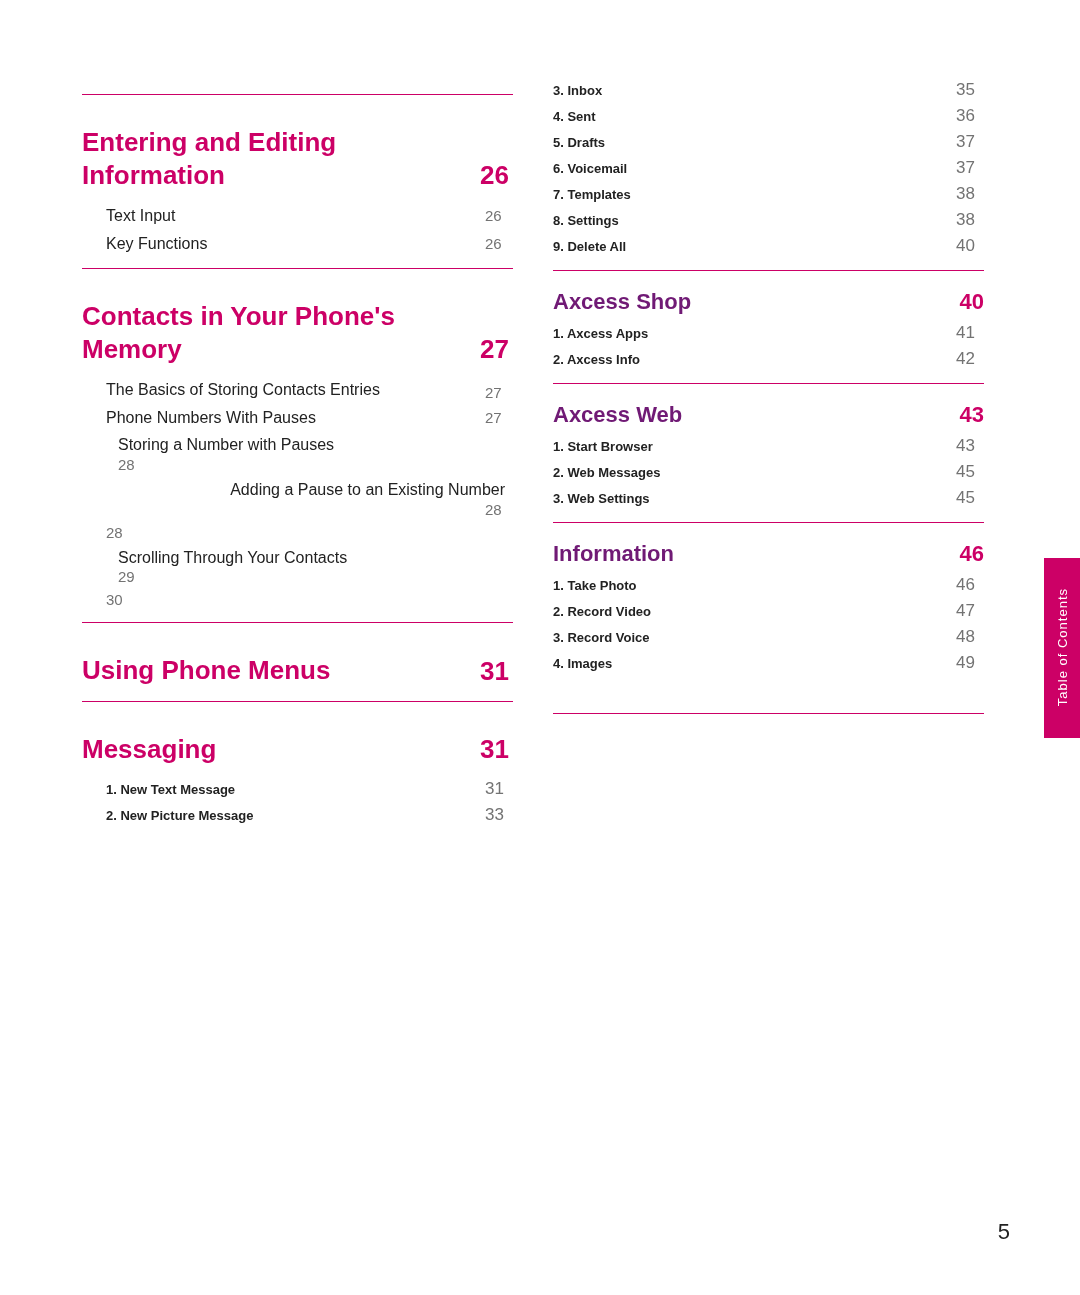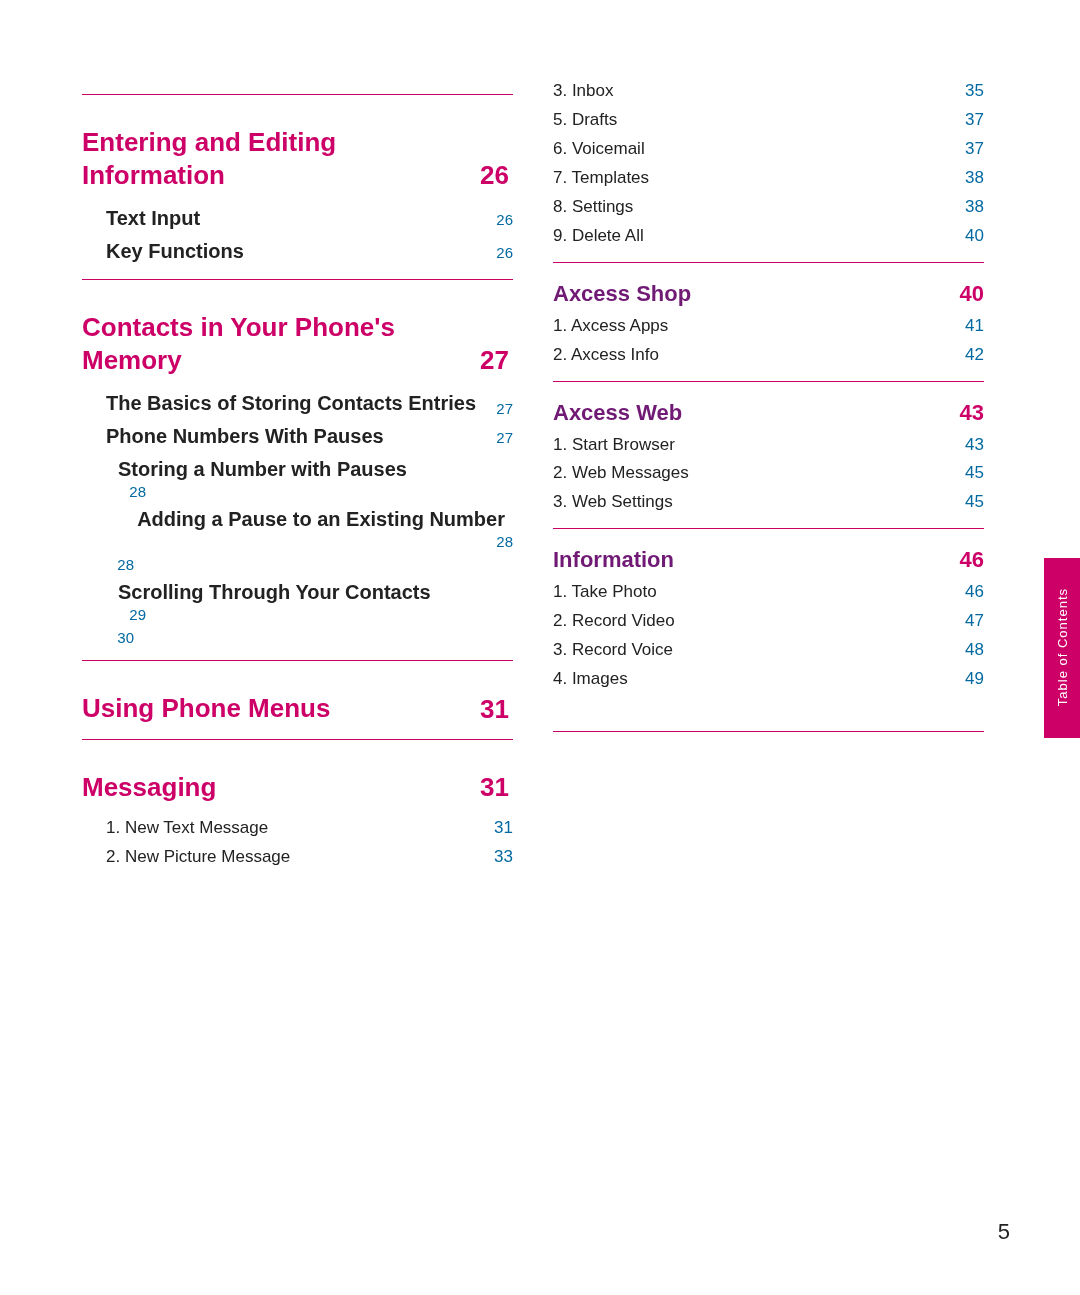--- a/index.html
+++ b/index.html
@@ -106,50 +106,50 @@
     
     .toc-entry {
       display: flex;
       justify-content: space-between;
       align-items: baseline;
       margin-bottom: 6px;
     }
 
     .toc-entry-label {
       color: #222;
-      font-size: 20px;
-      font-weight: 700;
+      font-size: 16px;
+      font-weight: 400;
       flex: 1;
       padding-right: 8px;
       line-height: 1.35;
     }
 
     .toc-entry-num {
-      color: #0369a1;
+      color: #737373;
       font-size: 15px;
       font-weight: 400;
       white-space: nowrap;
       min-width: 28px;
-      text-align: right;
+      text-align: left;
     }
 
     
     .toc-entry-indent {
       padding-left: 24px;
     }
 
     .toc-entry-indent2 {
       padding-left: 36px;
       flex-direction: column;
     }
 
     
     .toc-entry-bold .toc-entry-label {
-      font-size: 17px;
-      font-weight: 400;
+      font-size: 13px;
+      font-weight: 700;
     }
     .toc-entry-bold .toc-entry-num {
       font-size: 17px;
       font-weight: 500;
     }
 
     
     .right-section-header {
       display: flex;
       justify-content: space-between;
@@ -291,20 +291,24 @@
 
     </div>
 
     <div class="right-col">
 
       <div class="toc-entry toc-entry-bold">
         <span class="toc-entry-label">3. Inbox</span>
         <span class="toc-entry-num">35</span>
       </div>
       <div class="toc-entry toc-entry-bold">
+        <span class="toc-entry-label">4. Sent</span>
+        <span class="toc-entry-num">36</span>
+      </div>
+      <div class="toc-entry toc-entry-bold">
         <span class="toc-entry-label">5. Drafts</span>
         <span class="toc-entry-num">37</span>
       </div>
       <div class="toc-entry toc-entry-bold">
         <span class="toc-entry-label">6. Voicemail</span>
         <span class="toc-entry-num">37</span>
       </div>
       <div class="toc-entry toc-entry-bold">
         <span class="toc-entry-label">7. Templates</span>
         <span class="toc-entry-num">38</span>

